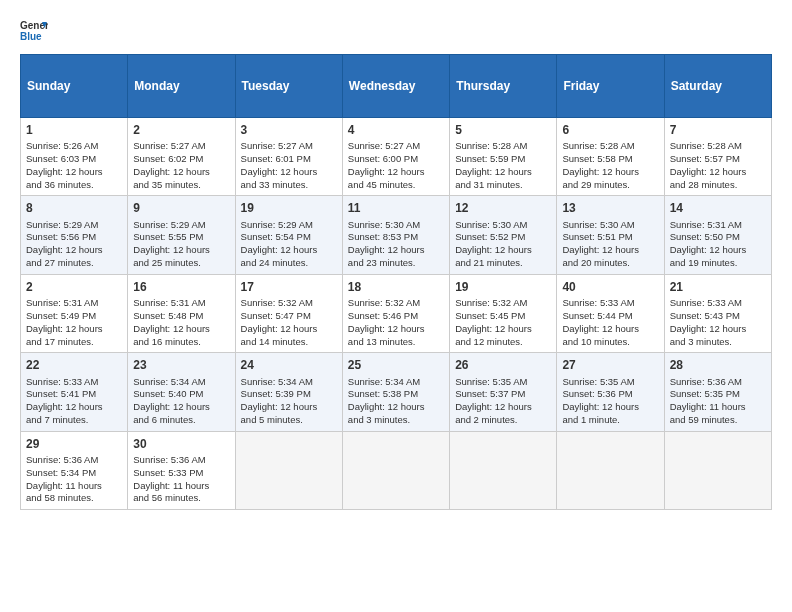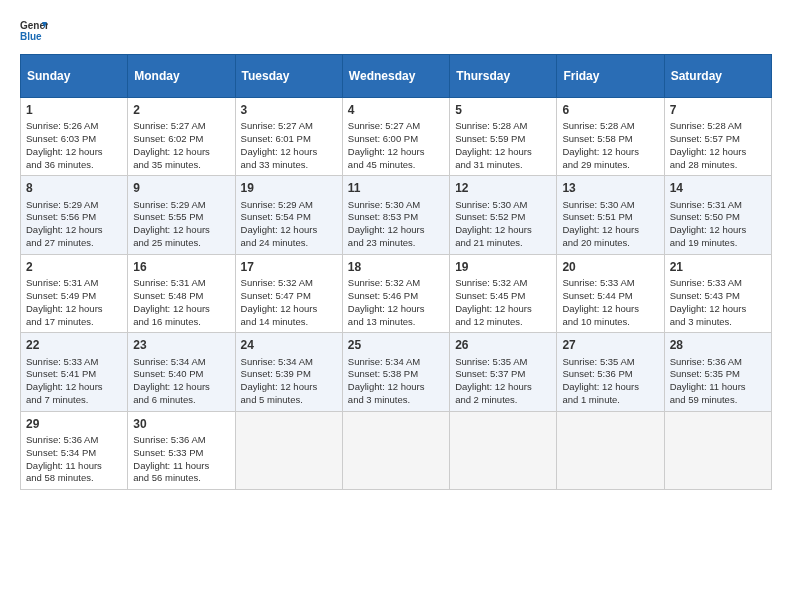--- a/index.html
+++ b/index.html
@@ -40,21 +40,21 @@
     }
     table {
       width: 100%;
       border-collapse: collapse;
       font-size: 10px;
     }
     thead tr th {
       background-color: #2a6db5;
       color: #fff;
       text-align: left;
-      padding: 14px 6px;
+      padding: 24px 6px;
       font-size: 12px;
       font-weight: bold;
       border: 1px solid #1a5a9a;
     }
     tbody tr td {
       border: 1px solid #ccc;
       vertical-align: top;
       padding: 4px 5px;
       font-size: 9.5px;
       color: #333;
@@ -243,21 +243,21 @@
             <span class="cell-content">and 13 minutes.</span>
           </td>
           <td>
             <span class="day-num">19</span>
             <span class="cell-content">Sunrise: 5:32 AM</span>
             <span class="cell-content">Sunset: 5:45 PM</span>
             <span class="cell-content">Daylight: 12 hours</span>
             <span class="cell-content">and 12 minutes.</span>
           </td>
           <td>
-            <span class="day-num">20</span>
+            <span class="day-num">40</span>
             <span class="cell-content">Sunrise: 5:33 AM</span>
             <span class="cell-content">Sunset: 5:44 PM</span>
             <span class="cell-content">Daylight: 12 hours</span>
             <span class="cell-content">and 10 minutes.</span>
           </td>
           <td>
             <span class="day-num">21</span>
             <span class="cell-content">Sunrise: 5:33 AM</span>
             <span class="cell-content">Sunset: 5:43 PM</span>
             <span class="cell-content">Daylight: 12 hours</span>

